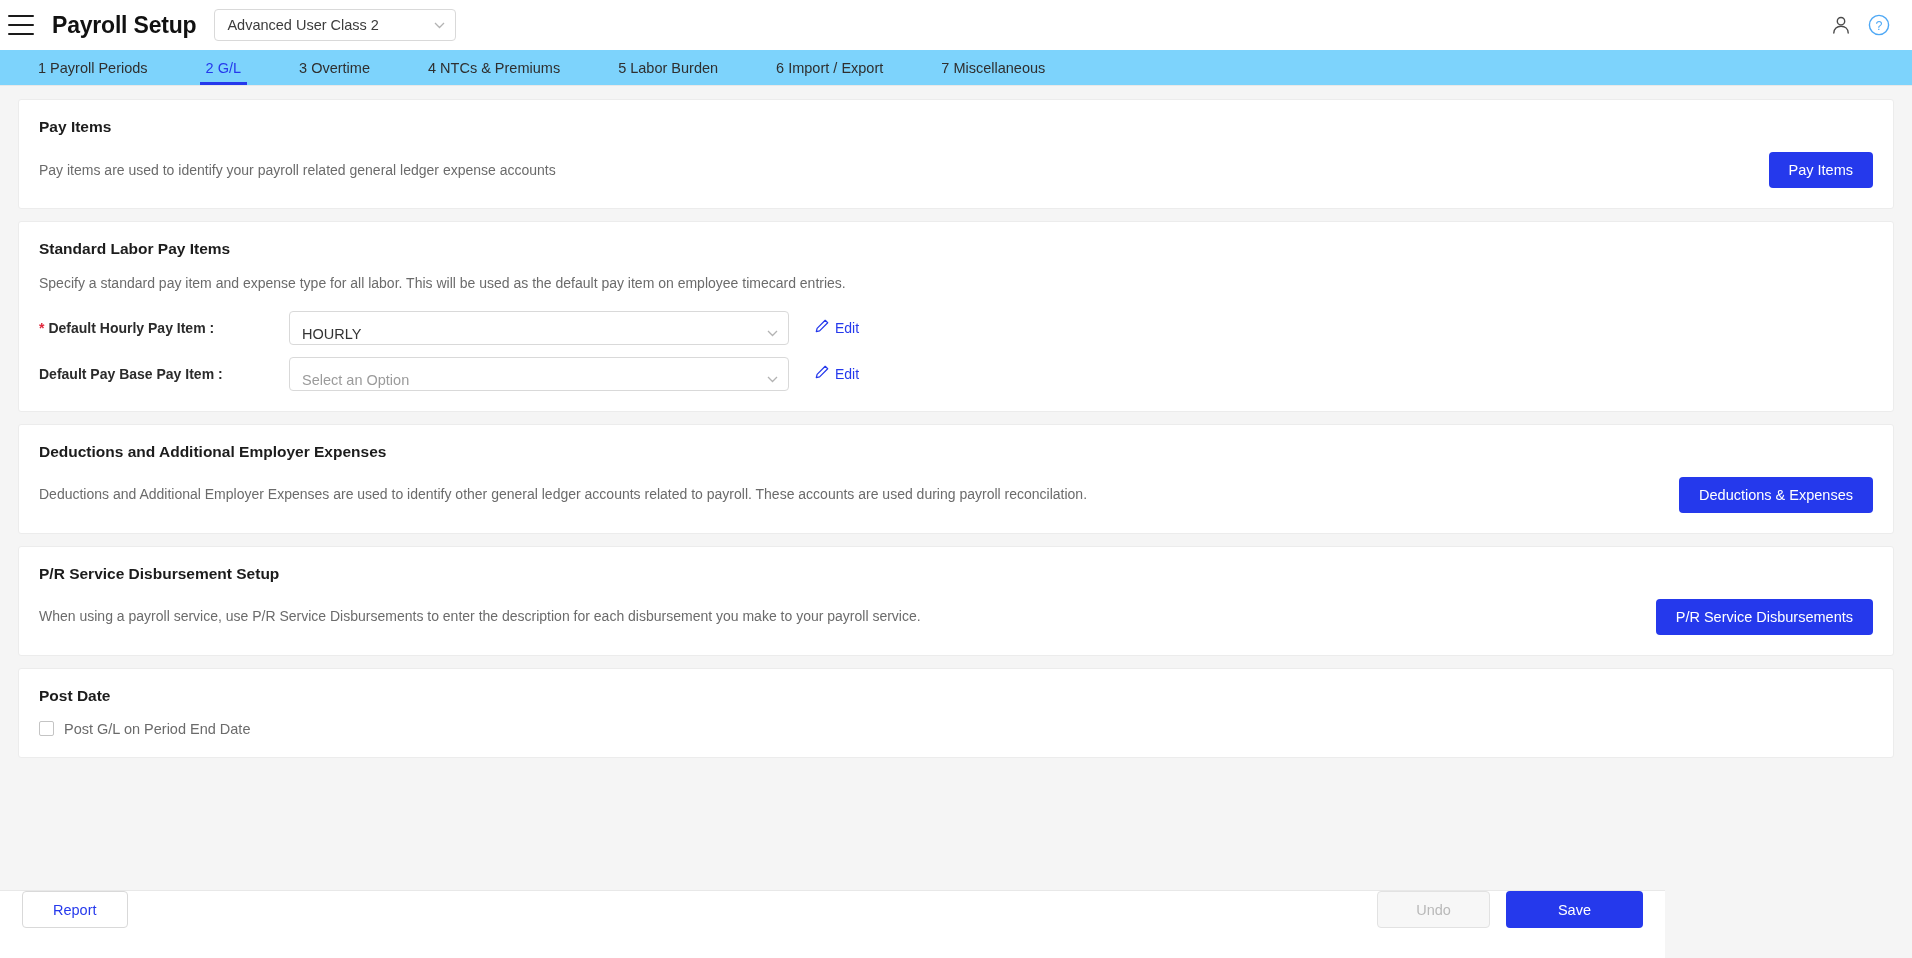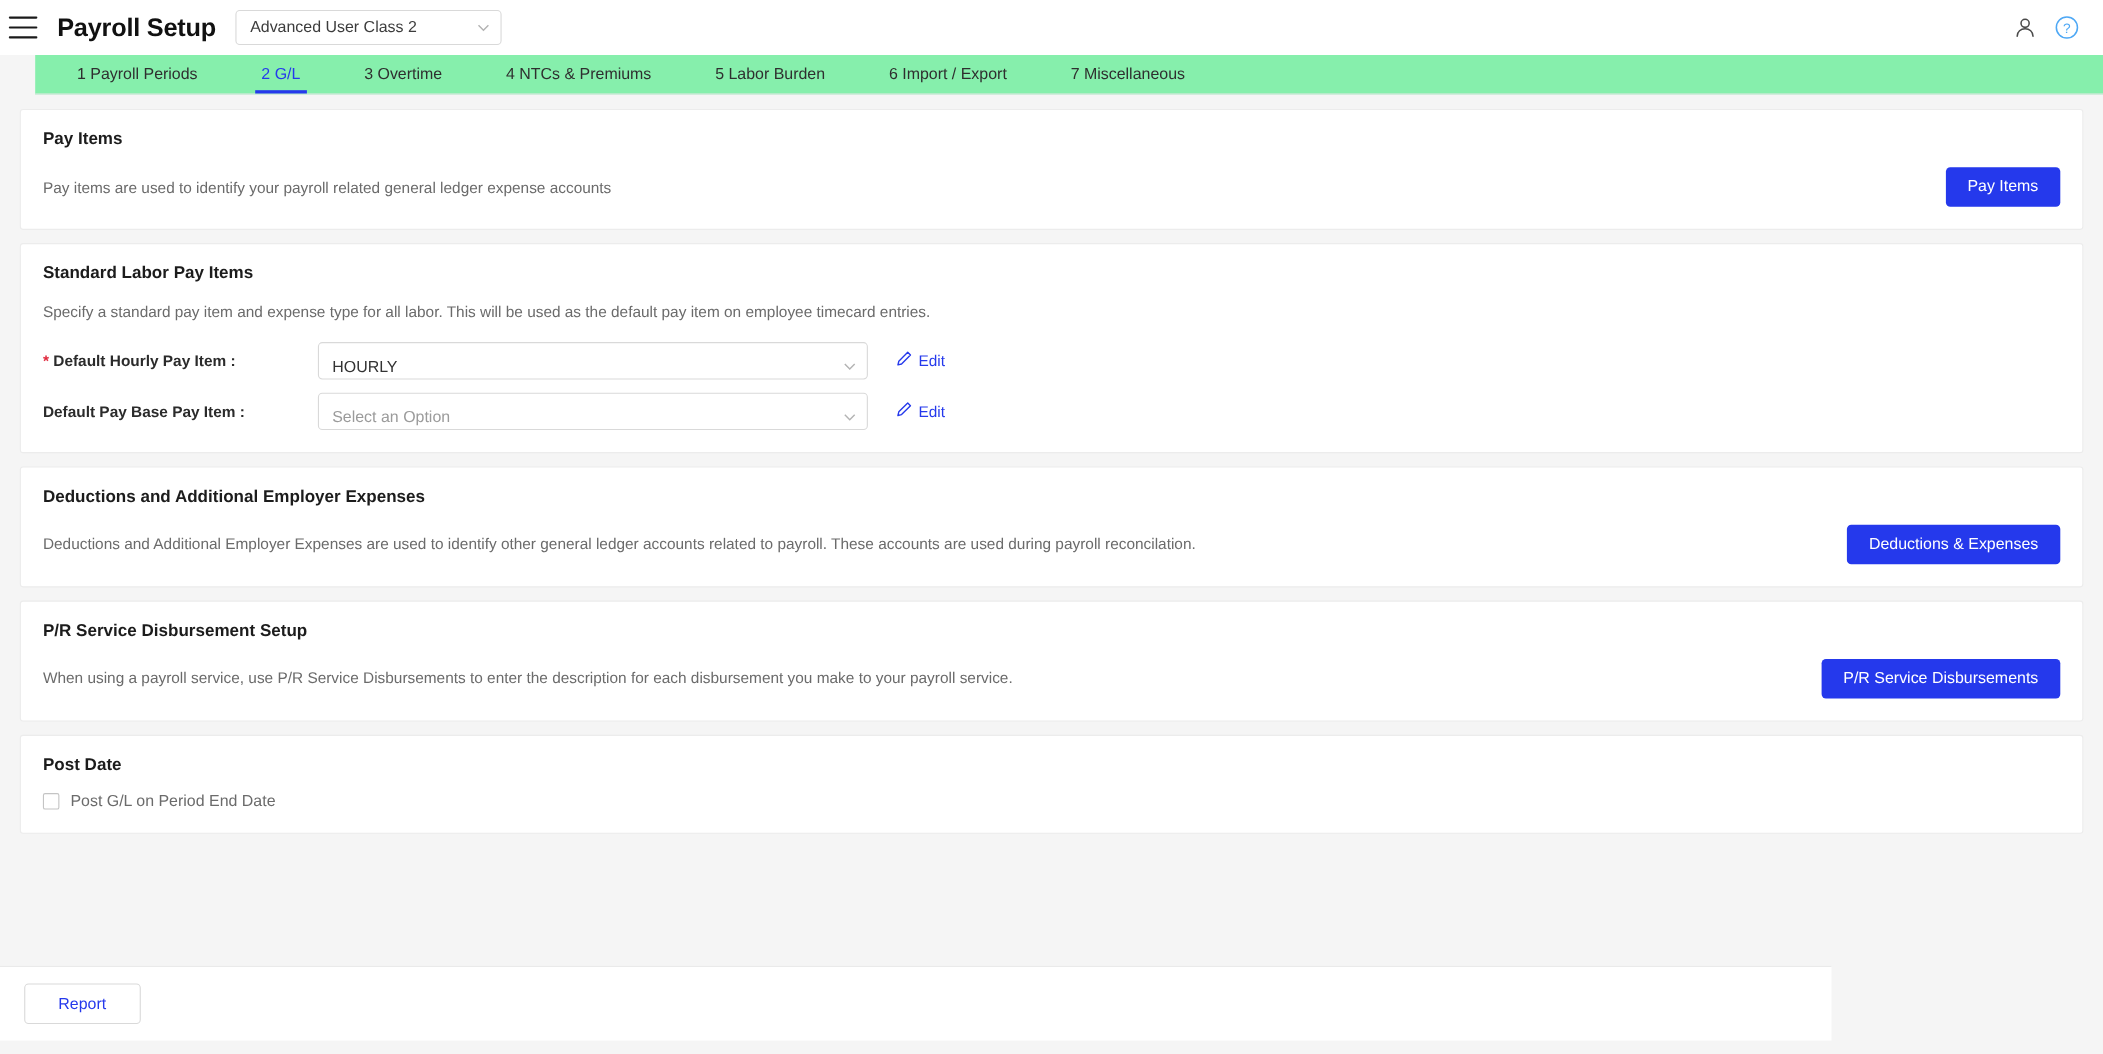--- a/index.html
+++ b/index.html
@@ -53,26 +53,25 @@
   .chev svg { display: block; }
   .header-right {
     position: absolute; right: 22px; top: 0; height: 50px;
     display: flex; align-items: center; gap: 16px;
   }
   .icon-btn { cursor: pointer; display: flex; align-items: center; }
 
   
   .tabbar {
     height: 36px;
-    background: #86efac;
+    background: #7dd3fc;
     border-bottom: 1px solid #e8e8e8;
     display: flex;
     align-items: flex-end;
     padding: 0 38px;
-    margin-left: 32px;
   }
   .tab {
     font-size: 14.5px;
     color: #2f2f2f;
     padding: 0 0 9px 0;
     margin-right: 58px;
     cursor: pointer;
     white-space: nowrap;
     position: relative;
   }
@@ -187,25 +186,25 @@
   .check-row { display: flex; align-items: center; gap: 10px; cursor: pointer; }
   .checkbox {
     width: 15px; height: 15px;
     border: 1px solid #c4c4c4; border-radius: 2px;
     background: #fff; flex: none;
   }
   .check-label { font-size: 14.5px; color: #6b6b6b; }
 
   
   .footer {
-    position: absolute; left: 0; bottom: 12px;
+    position: absolute; left: 0; bottom: 0;
     width: 1665px; height: 68px;
     background: #ffffff;
     border-top: 1px solid #e8e8e8;
-    display: flex; align-items: center;
+    display: flex; align-items: flex-start;
     padding: 0 22px;
   }
   .footer-right {
     margin-left: auto;
     display: flex; align-items: center; gap: 16px;
   }
 </style>
 </head>
 <body>
 
@@ -333,13 +332,17 @@
     <div class="check-row">
       <span class="checkbox"></span>
       <span class="check-label">Post G/L on Period End Date</span>
     </div>
   </div>
 
 </div>
 
 <div class="footer">
   <button class="btn-outline">Report</button>
+  <div class="footer-right">
+    <button class="btn-disabled">Undo</button>
+    <button class="btn-primary" style="height:37px;padding:0 52px;">Save</button>
+  </div>
 </div>
 
 </body></html>

